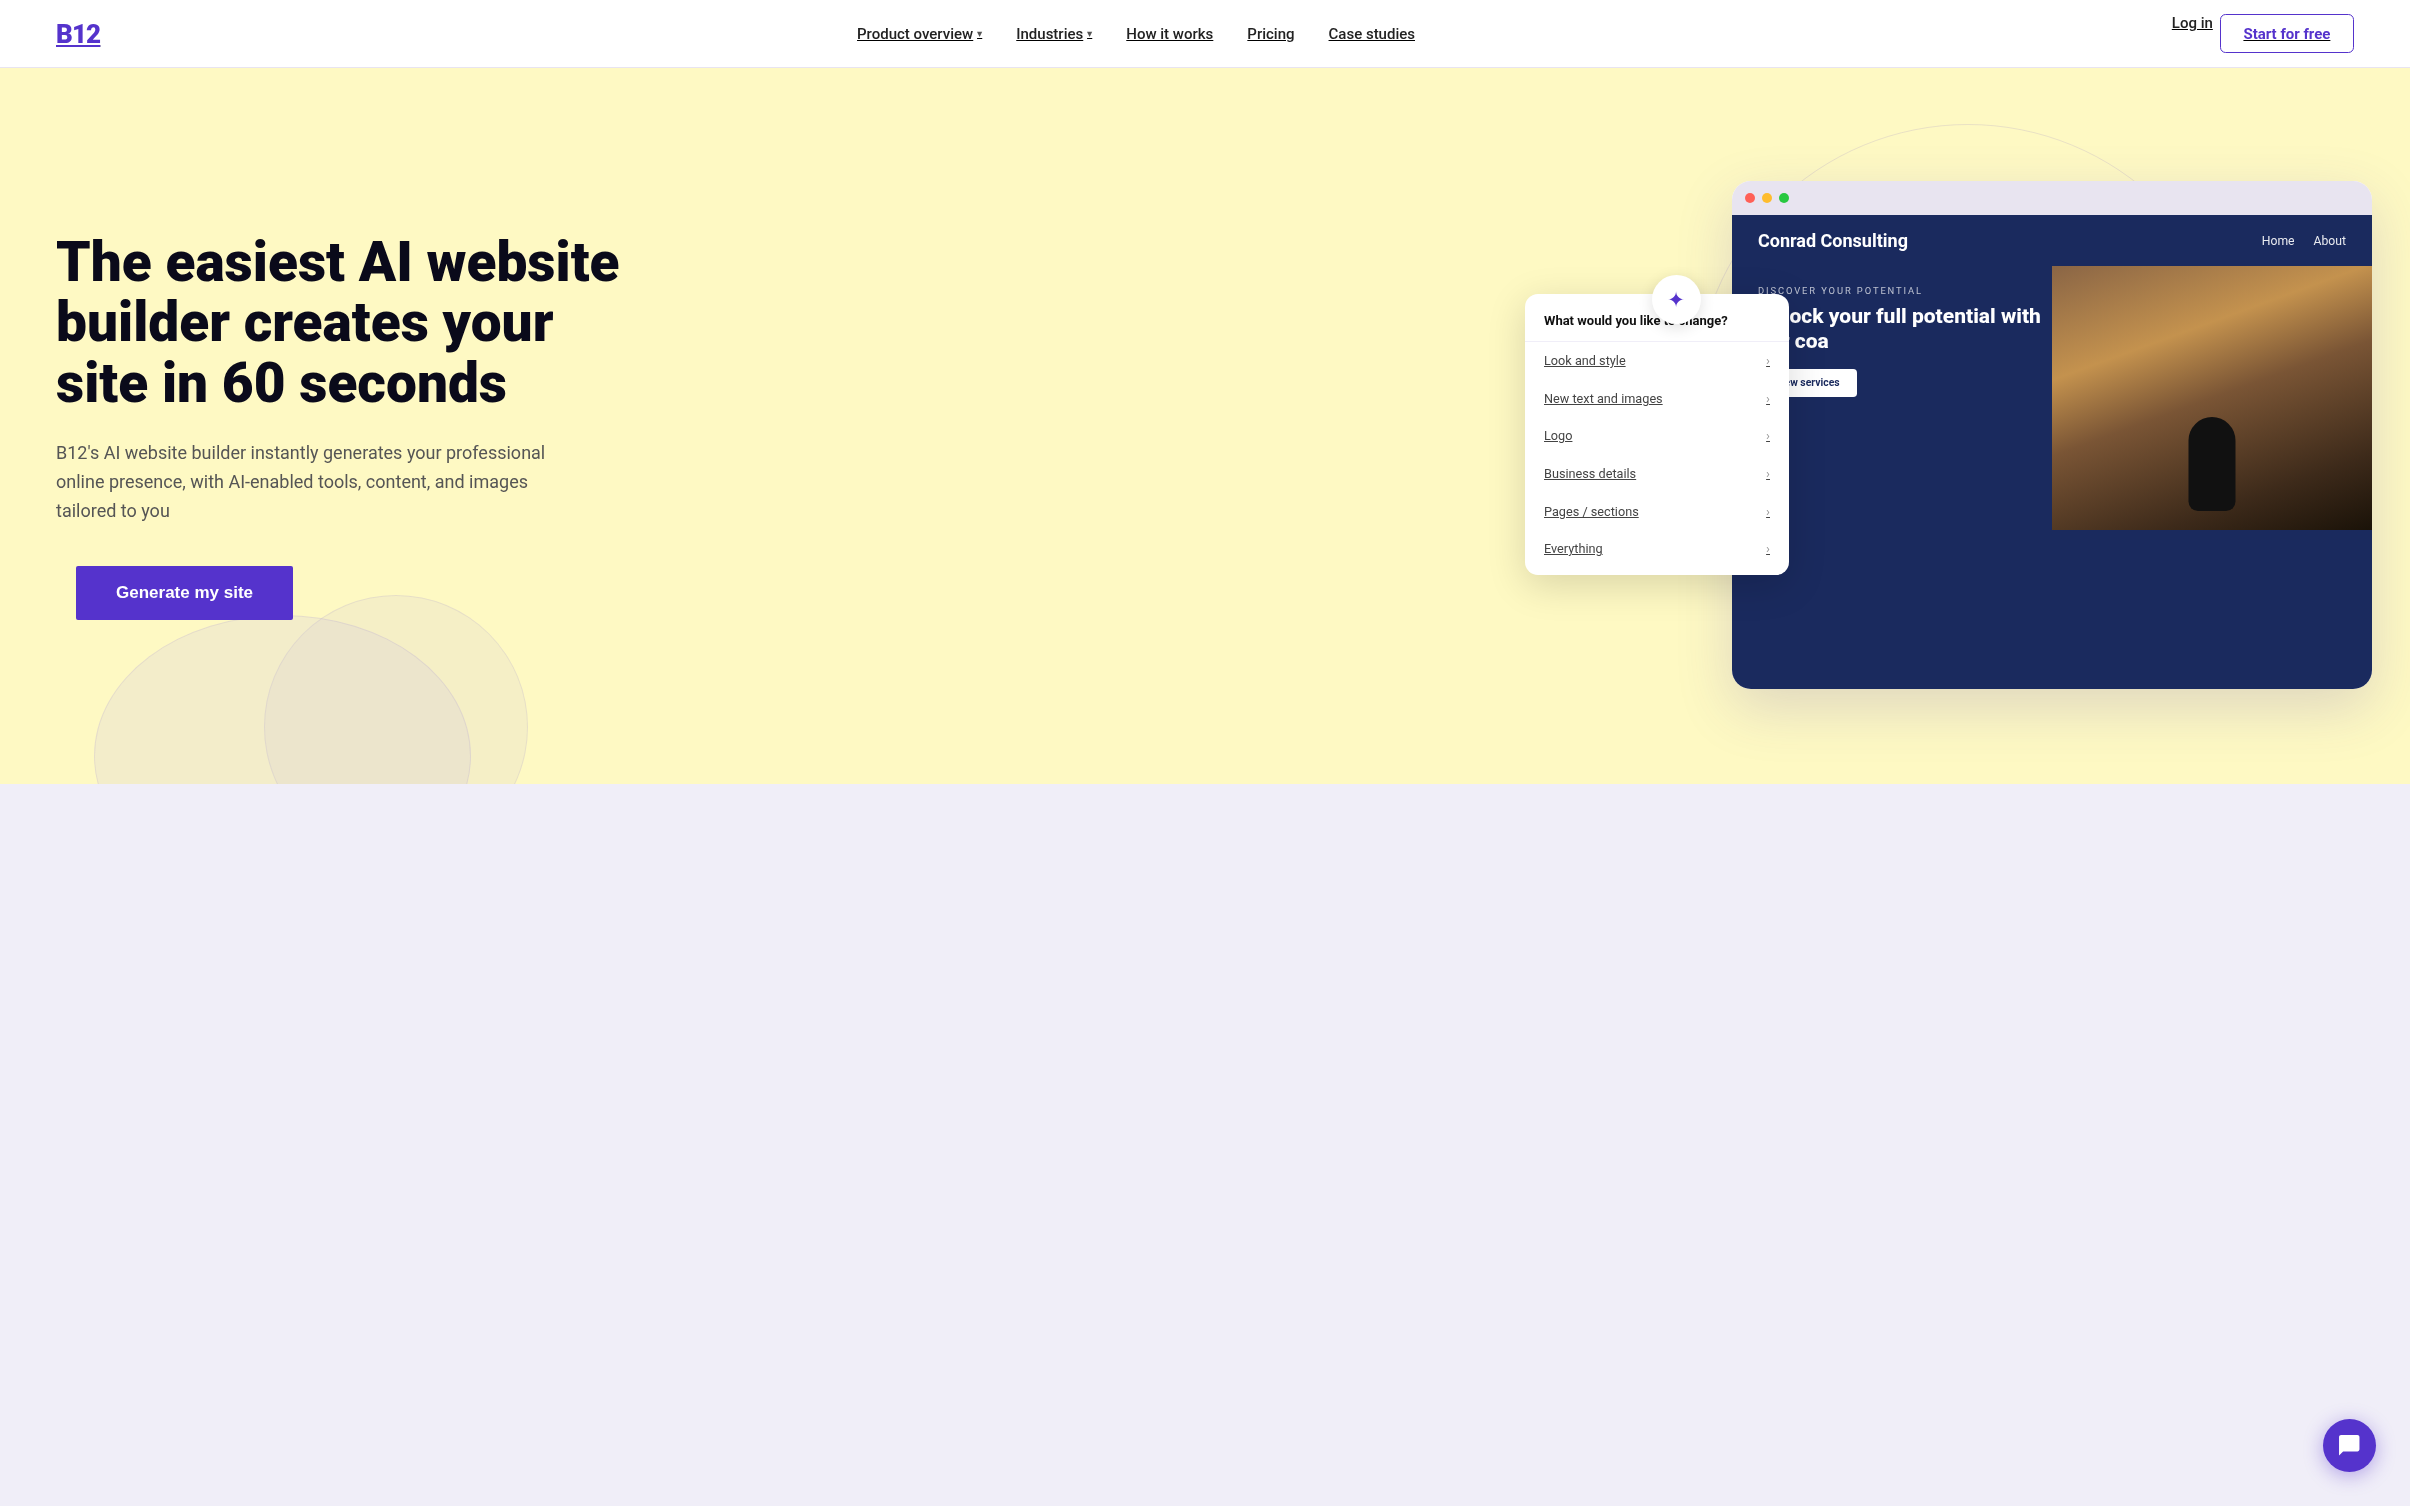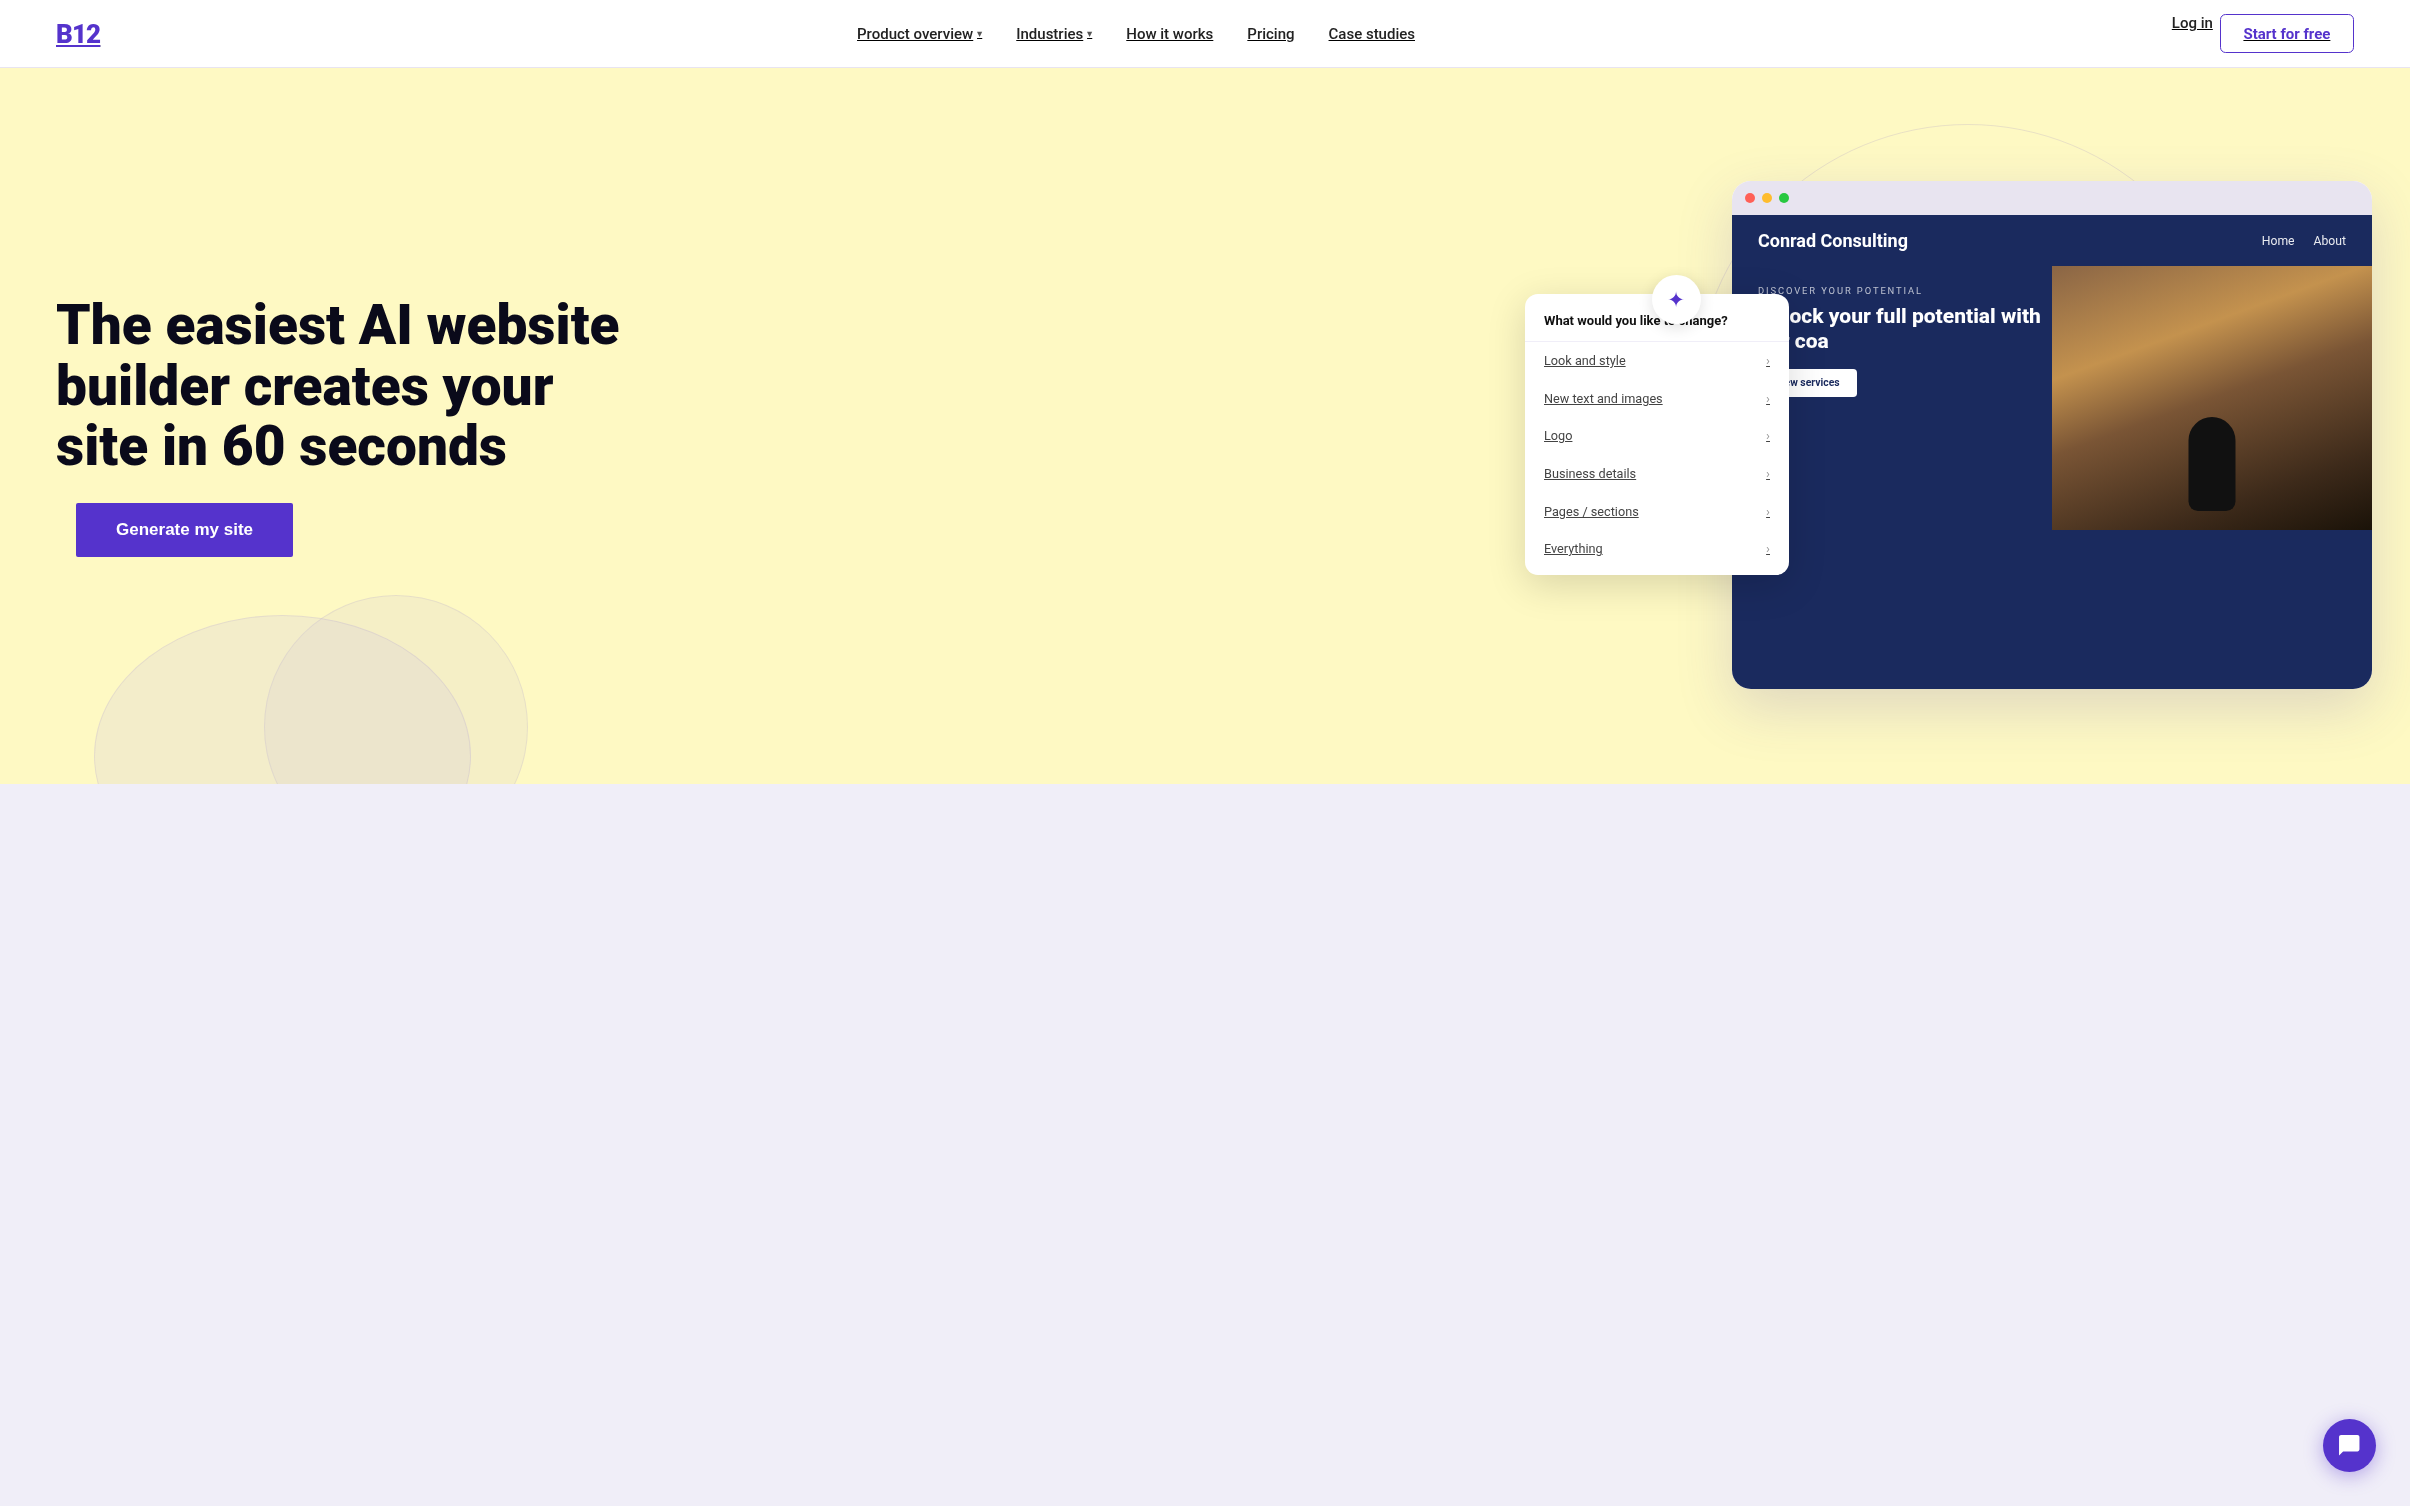--- a/index.html
+++ b/index.html
@@ -401,20 +401,21 @@
 
 <section class="hero">
 
   <div class="deco-arc"></div>
   <div class="deco-circle-large"></div>
   <div class="deco-circle-small"></div>
   <div class="deco-bottom-blob"></div>
 
   <div class="hero-left">
     <h1 class="hero-headline">The easiest AI website builder creates your site in 60 seconds</h1>
+    <p class="hero-subtext">B12's AI website builder instantly generates your professional online presence, with AI-enabled tools, content, and images tailored to you</p>
     <button class="hero-cta">Generate my site</button>
   </div>
 
   <div class="hero-right">
 
     <div class="sparkle-btn">
       <span style="color:#5533cc;">✦</span>
     </div>
 
     <div class="ai-popup">

